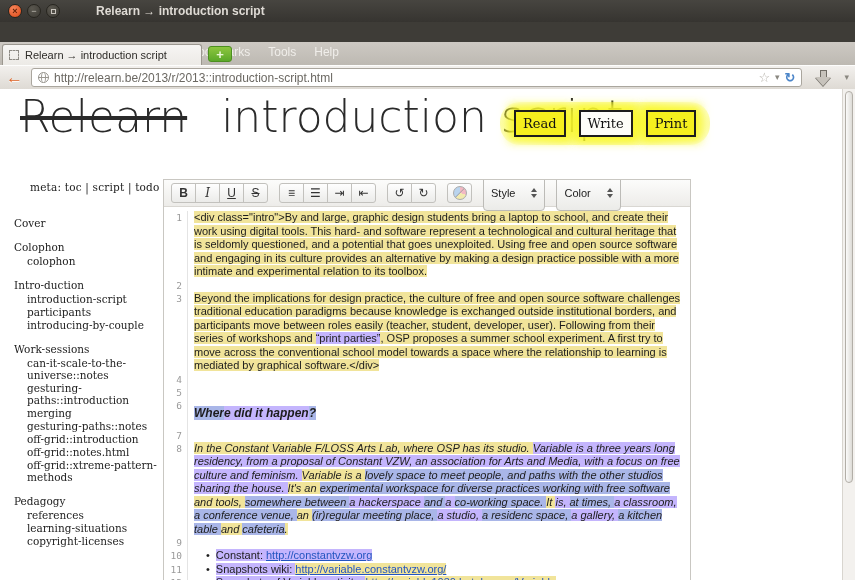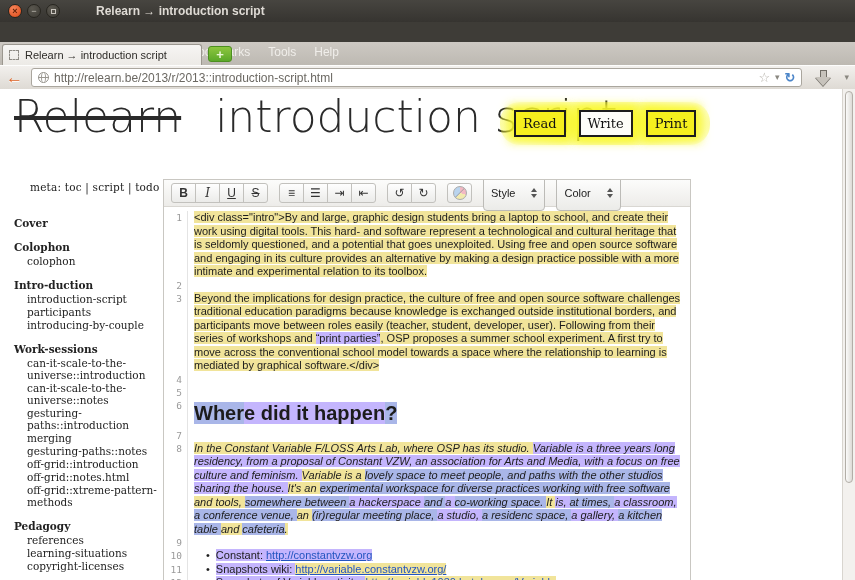--- a/index.html
+++ b/index.html
@@ -44,38 +44,38 @@
   .caret { color:#8a8780; font-size:9px; line-height:1; }
   .reload { color:#4d86c9; font-size:13px; font-weight:bold; line-height:1; }
   .dlbtn { width:26px; height:21px; display:flex; flex-direction:column; align-items:center; justify-content:center; }
   .dstem { width:7px; height:7px; background:#c7c3bc; border:1px solid #706d66; border-bottom:none; display:block; }
   .dtri { width:0; height:0; border-left:8px solid transparent; border-right:8px solid transparent;
           border-top:9px solid #c7c3bc; display:block; filter:drop-shadow(0 1px 0 #706d66); }
 
   
   .page { position:absolute; top:89px; left:0; right:0; bottom:0; background:#fff; }
 
-  .hdr { position:absolute; left:14px; top:2px; display:flex; gap:34px; align-items:baseline; }
+  .hdr { position:absolute; left:20px; top:2px; display:flex; gap:34px; align-items:baseline; }
   .hdr-logo { font-family:"DejaVu Sans", sans-serif; font-weight:200; font-size:44px; letter-spacing:0px;
               color:#2a2a2a; text-decoration:line-through; }
   .hdr-title { font-family:"DejaVu Sans", sans-serif; font-weight:200; font-size:44px; color:#2a2a2a; }
   .hdr-buttons { position:absolute; left:500px; top:13px; display:flex; gap:13px;
                  background:radial-gradient(ellipse at center, rgba(249,249,48,.95) 0%, rgba(249,249,48,.55) 60%, rgba(249,249,48,0) 100%);
                  padding:8px 14px; border-radius:20px; }
   .hbtn { border:2px solid #1c1c1c; font-family:"DejaVu Serif", serif; font-size:13px; color:#111;
           padding:4px 7px; box-shadow:0 0 9px 5px rgba(248,247,40,.9); cursor:default; }
   .hbtn.yellow { background:#f5ef1e; }
   .hbtn.white  { background:#fdfdf8; }
 
   
   .sidebar { position:absolute; left:14px; top:92px; width:146px; font-family:"DejaVu Serif", serif;
              font-size:10.5px; color:#222; line-height:12px; }
   .sb-meta { margin-bottom:24px; letter-spacing:.2px;margin-left:16px; }
   .sb-sec { margin-bottom:12px; }
-  .sb-title { font-weight:bold; margin-bottom:2px; }
+  .sb-title { font-weight:normal; margin-bottom:2px; }
   .sb-item { padding-left:13px; margin-bottom:1px; cursor:default; }
 
   
   .editor { position:absolute; left:163px; top:90px; width:528px; bottom:0; background:#fff;
             border:1px solid #c9c7c2; border-bottom:none; display:flex; flex-direction:column; overflow:hidden; }
   .toolbar { height:27px; flex:0 0 27px; background:linear-gradient(#fcfcfb,#edece9); border-bottom:1px solid #d9d7d2;
              display:flex; align-items:center; padding:0 7px; gap:11px; }
   .tb-group { display:flex; }
   .tbtn { min-width:25px; height:20px; display:flex; align-items:center; justify-content:center;
           border:1px solid #c2c1bd; background:linear-gradient(#fefefe,#ebebe9); font-size:12px; color:#333;
@@ -98,21 +98,21 @@
   .sel-arrows .up { border-bottom:4px solid #555; }
   .sel-arrows .dn { border-top:4px solid #555; }
 
   .lines { flex:1; overflow:hidden; padding-top:4px; }
   .row { display:flex; align-items:flex-start; }
   .gut { flex:0 0 24px; text-align:right; padding-right:5px; color:#9a9a9a; font-size:9.5px; line-height:13px;
          font-family:"DejaVu Sans Mono", monospace; border-right:1px solid #e4e4e4; align-self:stretch; }
   .cnt { flex:1; padding:0 6px 0 6px; font-size:11px; line-height:13.5px; color:#1c1c1c; }
   .cnt.blank { height:13px; }
   .cnt.italic { font-style:italic; }
-  .cnt.hd { font-size:20px; line-height:21px; font-weight:bold; padding-top:4px; padding-bottom:5px; }
+  .cnt.hd { font-size:12px; line-height:21px; font-weight:bold; padding-top:4px; padding-bottom:5px;font-style:italic; }
   .cnt.li { padding-left:18px; }
   .bullet { color:#1c1c1c; margin-right:6px; }
   .hl-y { background:#f1e49a; }
   .hl-g { background:#c4b5fd; }
   .hl-b { background:#a9b6e8; }
   .lnk { color:#2355c0; text-decoration:underline; }
 
   
   .vscroll { position:absolute; right:0; top:0; bottom:0; width:13px; background:#f3f1ee; border-left:1px solid #d8d5cf; }
   .vthumb { position:absolute; top:2px; left:2px; width:8px; height:392px; border-radius:5px;
@@ -194,21 +194,20 @@
             <div class="sb-item">colophon</div>
           </div>
           <div class="sb-sec">
             <div class="sb-title">Intro-duction</div>
             <div class="sb-item">introduction-script</div>
             <div class="sb-item">participants</div>
             <div class="sb-item">introducing-by-couple</div>
           </div>
           <div class="sb-sec">
             <div class="sb-title">Work-sessions</div>
-            <div class="sb-item">can-it-scale-to-the-universe::introduction</div>
             <div class="sb-item">can-it-scale-to-the-universe::notes</div>
             <div class="sb-item">gesturing-paths::introduction</div>
             <div class="sb-item">merging</div>
             <div class="sb-item">gesturing-paths::notes</div>
             <div class="sb-item">off-grid::introduction</div>
             <div class="sb-item">off-grid::notes.html</div>
             <div class="sb-item">off-grid::xtreme-pattern-methods</div>
           </div>
           <div class="sb-sec">
             <div class="sb-title">Pedagogy</div>

